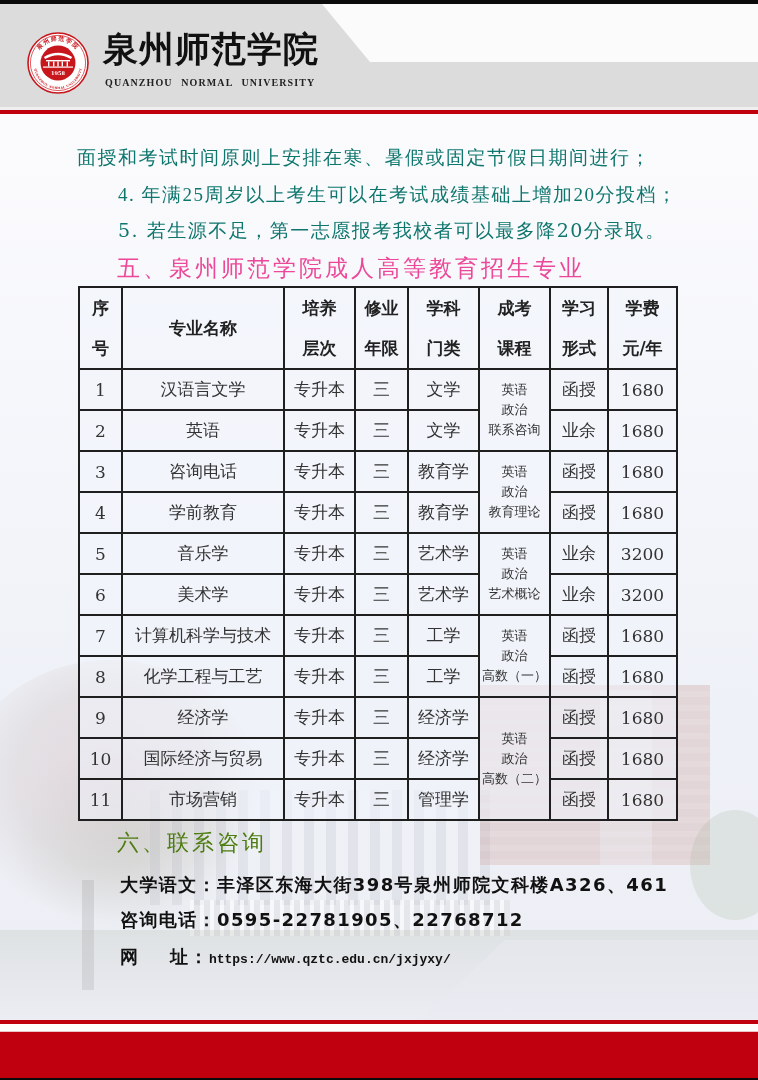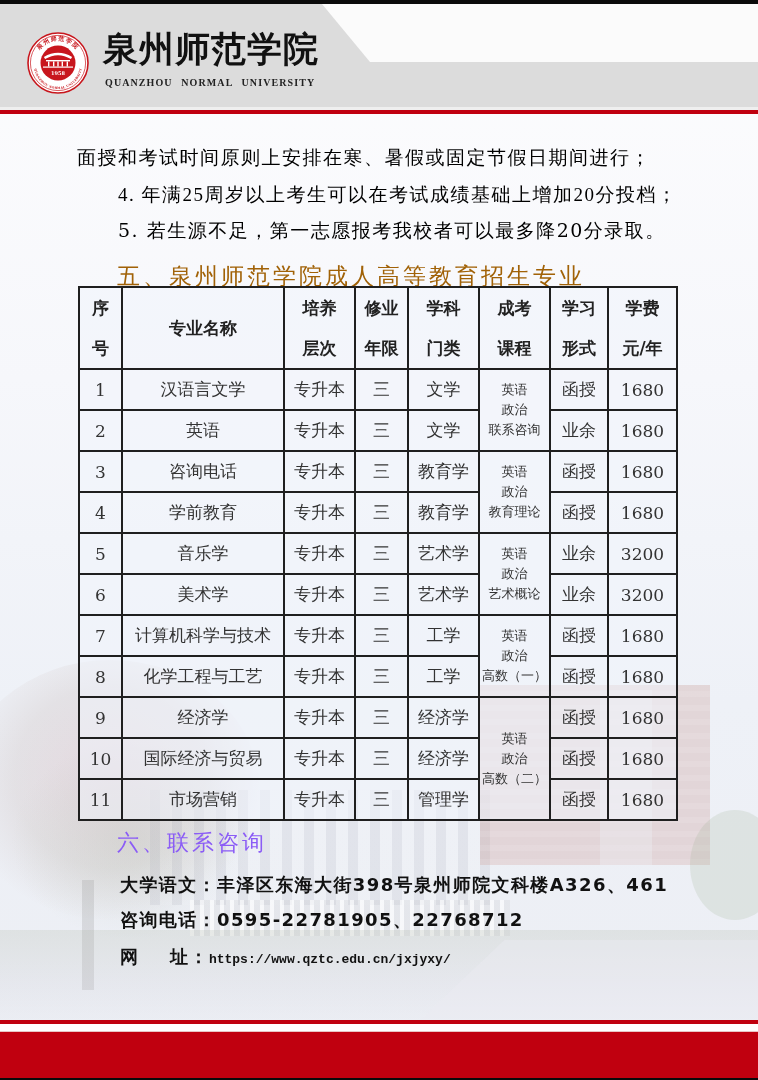--- a/index.html
+++ b/index.html
@@ -39,37 +39,37 @@
     background: repeating-linear-gradient(90deg, rgba(170,172,185,0.18) 0 10px, rgba(255,255,255,0.05) 10px 22px); }
   .rail { left:190px; top:300px; width:320px; height:36px;
     background: repeating-linear-gradient(90deg, rgba(255,255,255,0.55) 0 4px, rgba(190,190,190,0.18) 4px 10px); }
   .tree-right { left:690px; top:210px; width:90px; height:110px; border-radius:50%; background:rgba(150,170,140,0.18); }
   .ground { left:0; top:330px; width:758px; height:90px;
     background: linear-gradient(180deg, rgba(170,178,160,0.22) 0%, rgba(200,200,205,0.18) 60%, rgba(230,232,238,0.2) 100%); }
   .path { left:420px; top:340px; width:338px; height:80px; background:rgba(235,236,242,0.45);
     clip-path: polygon(25% 0, 100% 0, 100% 100%, 0 100%); }
 
   
-  .line { height:24px; line-height:24px; font-size:19px; letter-spacing:1.5px; white-space:nowrap; color:#000000; }
-  .h5 { left:117px; top:262px; height:28px; line-height:28px; font-size:23px; letter-spacing:3px; white-space:nowrap; color:#a16207; }
+  .line { height:24px; line-height:24px; font-size:19px; letter-spacing:1.5px; white-space:nowrap; color:#0f766e; }
+  .h5 { left:117px; top:254px; height:28px; line-height:28px; font-size:23px; letter-spacing:3px; white-space:nowrap; color:#ec4899; }
 
   
   table.majors { position:absolute; left:78px; top:286px; width:598px; border-collapse:collapse; table-layout:fixed;
     background: rgba(240,244,251,0.55); }
   table.majors th, table.majors td { border:2px solid #1f1f1f; text-align:center; vertical-align:middle; padding:0; }
   table.majors th { font-family:"DejaVu Sans", sans-serif; font-weight:bold; font-size:17px; color:#222; }
   table.majors th span { display:block; line-height:40px; height:40px; }
   table.majors tr.hdr { height:80px; }
   table.majors tr.r { height:41px; }
   table.majors td { font-family:"DejaVu Serif", serif; font-size:17px; color:#333; white-space:nowrap; }
   table.majors td.exam { font-size:13px; line-height:20px; }
   table.majors td.exam span { display:block; }
 
   
-  .h6 { left:117px; top:829px; height:28px; line-height:28px; font-size:22px; letter-spacing:3px; white-space:nowrap; color:#8b5cf6; }
+  .h6 { left:117px; top:829px; height:28px; line-height:28px; font-size:22px; letter-spacing:3px; white-space:nowrap; color:#4d7c0f; }
   .contact { left:120px; height:24px; line-height:24px; font-family:"DejaVu Sans", "Liberation Sans", sans-serif;
     font-weight:bold; font-size:18px; letter-spacing:1.4px; white-space:pre; color:#111; }
   .contact .url { font-family:"Liberation Mono", "DejaVu Sans Mono", monospace; font-size:13px; letter-spacing:0; }
 
   
   .ft-red1 { left:0; top:1020px; width:758px; height:4px; background:#c0000f; }
   .ft-white { left:0; top:1024px; width:758px; height:8px; background:#ffffff; border-bottom:1px solid #e8c4c4; box-sizing:border-box; }
   .ft-red2 { left:0; top:1032px; width:758px; height:46px; background:#c0000f; }
   .ft-black { left:0; top:1078px; width:758px; height:2px; background:#0a0a0a; }
 </style>

